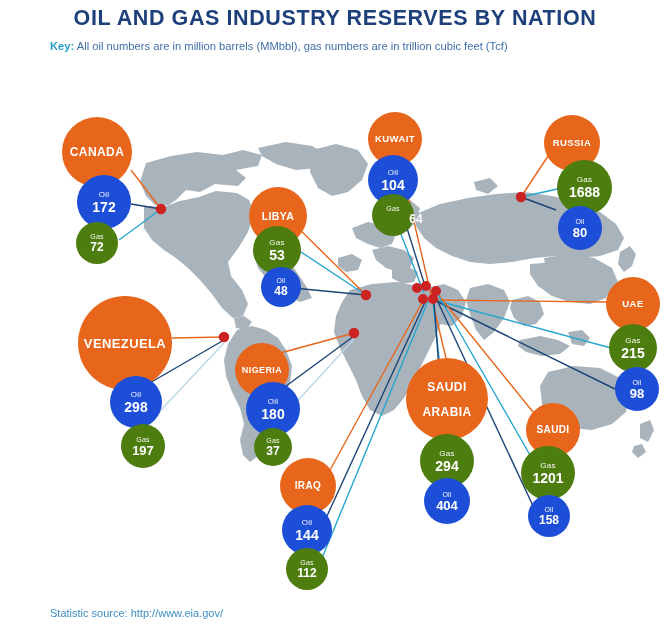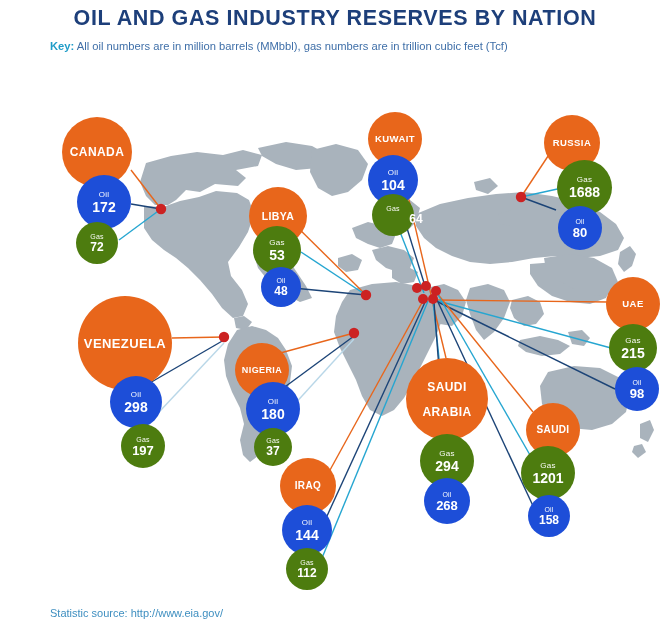--- a/index.html
+++ b/index.html
@@ -271,21 +271,21 @@
   <div class="bub country" style="left:406px;top:358px;width:82px;height:82px;font-size:12px;">
     <span>SAUDI</span>
     <span style="margin-top:13px;">ARABIA</span>
   </div>
   <div class="bub gas" style="left:420px;top:434px;width:54px;height:54px;">
     <span class="lbl">Gas</span>
     <span class="val" style="font-size:14px;">294</span>
   </div>
   <div class="bub oil" style="left:424px;top:478px;width:46px;height:46px;">
     <span class="lbl" style="font-size:7px;">Oil</span>
-    <span class="val" style="font-size:13px;">268</span>
+    <span class="val" style="font-size:13px;">404</span>
   </div>
 
   <div class="bub country" style="left:280px;top:458px;width:56px;height:56px;font-size:10px;">
     <span>IRAQ</span>
   </div>
   <div class="bub oil" style="left:282px;top:505px;width:50px;height:50px;">
     <span class="lbl">Oil</span>
     <span class="val" style="font-size:14px;">144</span>
   </div>
   <div class="bub gas" style="left:286px;top:548px;width:42px;height:42px;">

